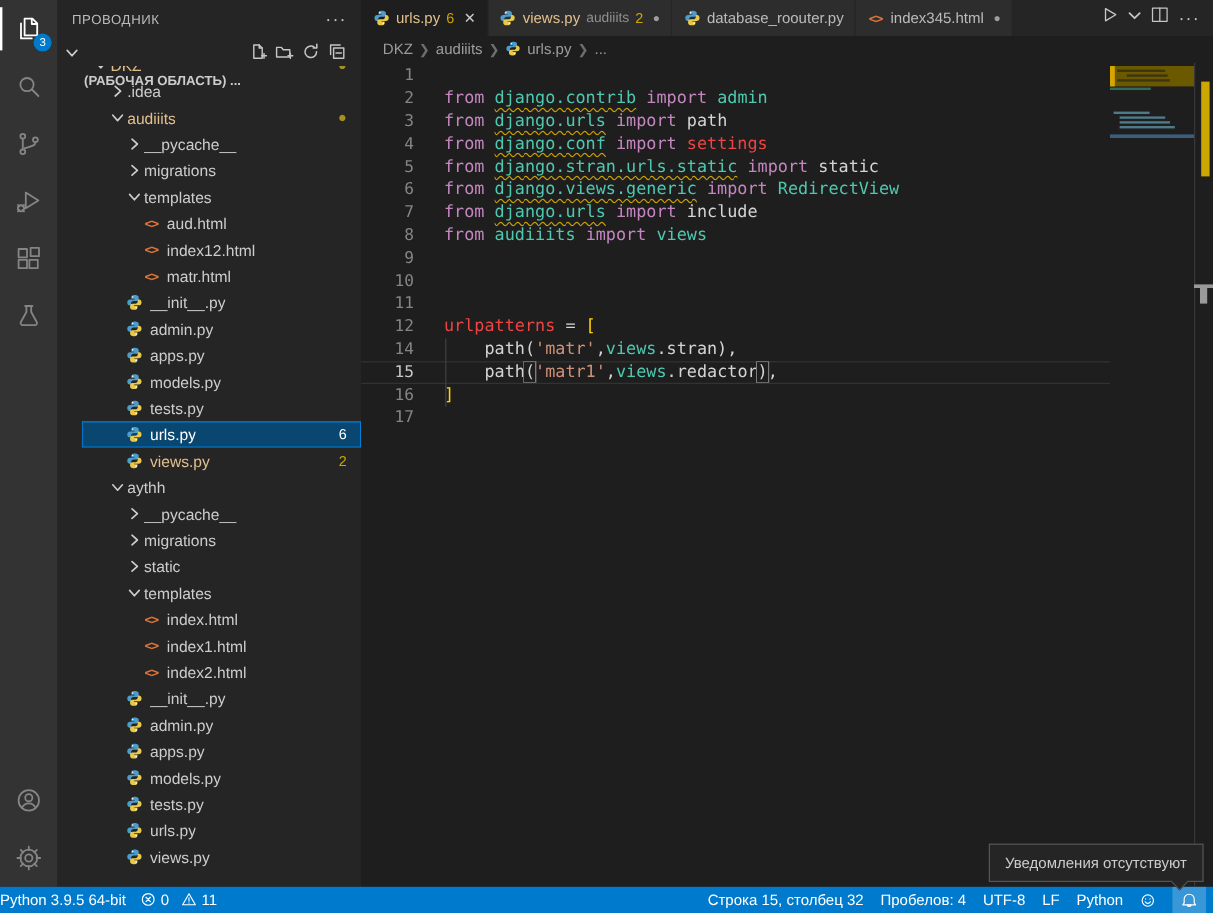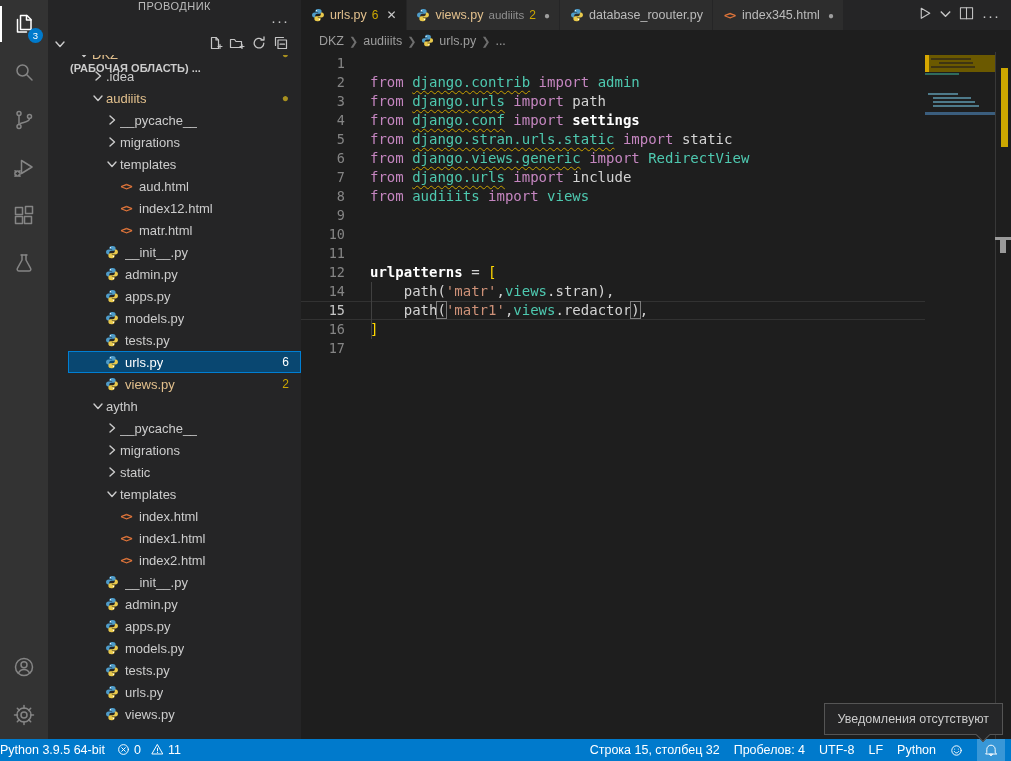--- a/index.html
+++ b/index.html
@@ -12,21 +12,21 @@
   .activitybar { width:48px; background:#333333; display:flex; flex-direction:column; align-items:center; flex-shrink:0; }
   .ab-item { position:relative; width:48px; height:48px; display:flex; align-items:center; justify-content:center; color:#858585; cursor:pointer; }
   .ab-item.active { color:#ffffff; }
   .ab-item.active::before { content:""; position:absolute; left:0; top:6px; bottom:6px; width:2px; background:#ffffff; }
   .ab-badge { position:absolute; right:5px; bottom:5px; min-width:15px; height:15px; border-radius:8px; background:#007acc; color:#fff; font-size:9.5px; display:flex; align-items:center; justify-content:center; padding:0 3px; }
   .ab-spacer { flex:1; }
   .ab-item svg { width:24px; height:24px; }
 
   
   .sidebar { width:253px; background:#252526; display:flex; flex-direction:column; flex-shrink:0; color:#cccccc; overflow:hidden; }
-  .sb-title { height:33px; display:flex; align-items:center; padding:0 12px; font-size:11px; letter-spacing:.5px; color:#bbbbbb; flex-shrink:0;flex-direction:column; }
+  .sb-title { height:33px; display:flex; align-items:center; padding:0 12px; font-size:11px; letter-spacing:.5px; color:#bbbbbb; flex-shrink:0; }
   .sb-title .kebab { margin-left:auto; color:#c5c5c5; font-size:15px; letter-spacing:1px; cursor:pointer; }
   .sb-section { height:22px; display:flex; align-items:center; padding:0 4px 0 4px; font-size:11px; font-weight:bold; color:#cccccc; flex-shrink:0; }
   .sb-section .chev { width:16px; height:16px; color:#cccccc; }
   .sb-section .sec-label { margin-left:2px; white-space:nowrap; overflow:hidden;margin-top:47px; }
   .sb-actions { margin-left:auto; display:flex; gap:6px; padding-right:8px; }
   .sb-actions svg { width:16px; height:16px; color:#c5c5c5; cursor:pointer; }
   .tree { flex:1; overflow:hidden; position:relative;padding-left:20px; }
   .trow { height:22px; display:flex; align-items:center; font-size:13px; color:#cccccc; cursor:pointer; position:relative; white-space:nowrap; }
   .trow.clip-top { margin-top:-12px; }
   .trow.selected { background:#094771; box-shadow:inset 0 0 0 1px #007fd4; color:#ffffff; }
@@ -67,21 +67,21 @@
   .code-lines { padding-top:2px; }
   .code-line { height:19px; line-height:19px; display:flex; margin-right:86px; position:relative; }
   .code-line.current { box-shadow:inset 0 1px 0 rgba(255,255,255,.09), inset 0 -1px 0 rgba(255,255,255,.09);align-items:center; }
   .ln-num { width:44px; text-align:right; color:#858585; flex-shrink:0; font-size:13.5px; }
   .code-line.current .ln-num { color:#c6c6c6; }
   .ln-text { padding-left:25px; white-space:pre; color:#d4d4d4; }
   .tk-kw  { color:#c586c0; }
   .tk-mod { color:#4ec9b0; }
   .tk-modw{ color:#4ec9b0; text-decoration:underline wavy #c8a000 1px; text-underline-offset:3px; }
   .tk-pl  { color:#d4d4d4; }
-  .tk-var { color:#ffffff;font-weight:bold; }
+  .tk-var { color:#ef4444; }
   .tk-str { color:#ce9178; }
   .tk-brk { color:#ffd700; }
   .tk-bm  { color:#d4d4d4; box-shadow:0 0 0 1px #7c7c7c; }
   .indent-guide { position:absolute; left:70px; width:1px; background:#404040; }
 
   
   .minimap { position:absolute; top:0; right:16px; width:70px; bottom:0; cursor:pointer; }
   .mm-rect { position:absolute; }
   .scrollstrip { position:absolute; right:0; top:0; width:16px; bottom:0; border-left:1px solid #383838; cursor:pointer; }
   .ov-warn { position:absolute; right:3px; top:16px; width:7px; height:79px; background:#cca700; }

